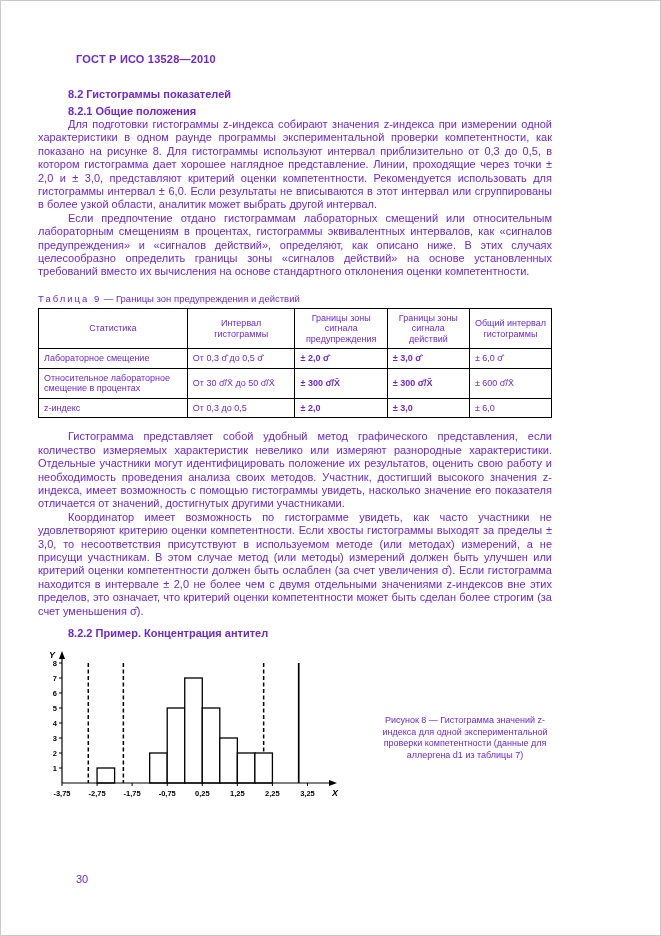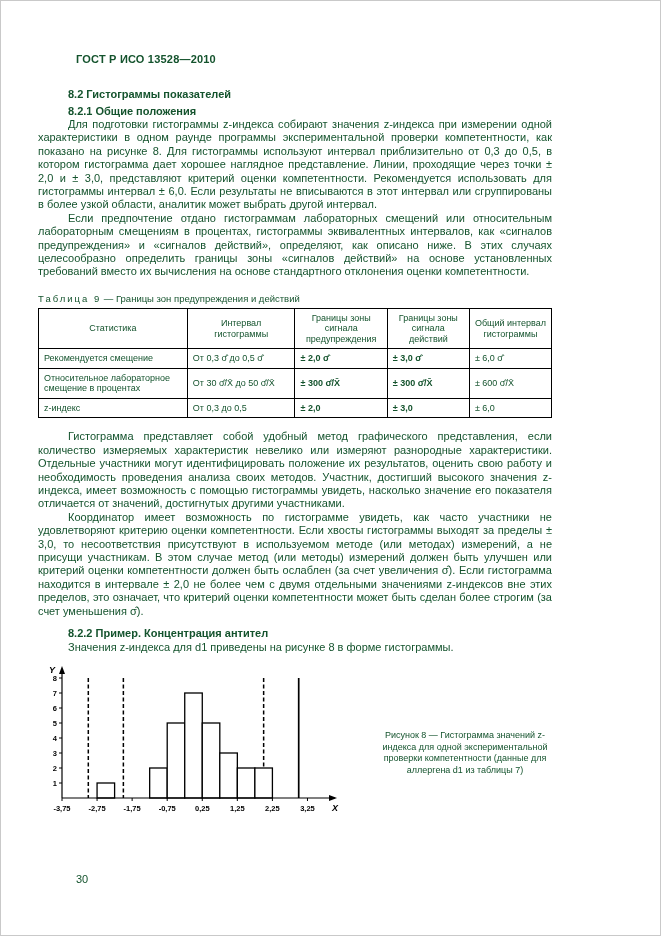--- a/index.html
+++ b/index.html
@@ -5,21 +5,21 @@
   * { margin: 0; padding: 0; box-sizing: border-box; }
   html, body { background: #e8e8e8; }
   .page {
     position: relative;
     width: 661px;
     height: 936px;
     margin: 0 auto;
     background: #ffffff;
     border: 1px solid #c9c9c9;
     font-family: "Liberation Sans", "DejaVu Sans", sans-serif;
-    color: #14532d;
+    color: #6d28d9;
     padding-top: 52px;
     overflow: hidden;
   }
   .doc-header {
     margin-left: 75px;
     font-size: 11px;
     font-weight: bold;
     letter-spacing: 0.2px;
   }
   .content {
@@ -139,21 +139,21 @@
           <tr>
             <th>Статистика</th>
             <th>Интервал гистограммы</th>
             <th>Границы зоны сигнала предупреждения</th>
             <th>Границы зоны сигнала действий</th>
             <th>Общий интервал гистограммы</th>
           </tr>
         </thead>
       <tbody id="limits-tbody">
           <tr>
-            <td>Рекомендуется смещение</td>
+            <td>Лабораторное смещение</td>
             <td class="c">От 0,3 σ̂  до 0,5 σ̂</td>
             <td class="c b">± 2,0 σ̂</td>
             <td class="c b">± 3,0 σ̂</td>
             <td class="c">± 6,0 σ̂</td>
           </tr>
           <tr>
             <td>Относительное лабораторное смещение в процентах</td>
             <td class="c">От 30 σ̂/X̄ до 50 σ̂/X̄</td>
             <td class="c b">± 300 σ̂/X̄</td>
             <td class="c b">± 300 σ̂/X̄</td>
@@ -168,21 +168,20 @@
           </tr>
         </tbody>
     </table>
 
     <p class="body-par after-table">Гистограмма представляет собой удобный метод графического представления, если количество измеряемых характеристик невелико или измеряют разнородные характеристики. Отдельные участники могут идентифицировать положение их результатов, оценить свою работу и необходимость проведения анализа своих методов. Участник, достигший высокого значения z-индекса, имеет возможность с помощью гистограммы увидеть, насколько значение его показателя отличается от значений, достигнутых другими участниками.</p>
 
     <p class="body-par">Координатор имеет возможность по гистограмме увидеть, как часто участники не удовлетворяют критерию оценки компетентности. Если хвосты гистограммы выходят за пределы ± 3,0, то несоответствия присутствуют в используемом методе (или методах) измерений, а не присущи участникам. В этом случае метод (или методы) измерений должен быть улучшен или критерий оценки компетентности должен быть ослаблен (за счет увеличения σ̂). Если гистограмма находится в интервале ± 2,0 не более чем с двумя отдельными значениями z-индексов вне этих пределов, это означает, что критерий оценки компетентности может быть сделан более строгим (за счет уменьшения σ̂).</p>
 
     <h3 class="h h-822">8.2.2 Пример. Концентрация антител</h3>
 
-    <p class="body-par">Значения z-индекса для d1 приведены на рисунке 8 в форме гистограммы.</p>
 
     <div class="figure-row">
       <svg id="histogram-svg" width="302" height="158" viewBox="0 0 302 158">
           <line x1="50.301369863013704" y1="14" x2="50.301369863013704" y2="134" stroke="#000" stroke-width="1.5" stroke-dasharray="4,2.5"></line>
           <line x1="85.36986301369863" y1="14" x2="85.36986301369863" y2="134" stroke="#000" stroke-width="1.5" stroke-dasharray="4,2.5"></line>
           <line x1="225.64383561643837" y1="14" x2="225.64383561643837" y2="134" stroke="#000" stroke-width="1.5" stroke-dasharray="4,2.5"></line>
           <line x1="260.71232876712327" y1="14" x2="260.71232876712327" y2="134" stroke="#000" stroke-width="1.7"></line>
           <rect x="59.06849315068493" y="119" width="17.53424657534248" height="15" fill="#fff" stroke="#000" stroke-width="1.3"></rect>
           <rect x="111.67123287671232" y="104" width="17.534246575342493" height="30" fill="#fff" stroke="#000" stroke-width="1.3"></rect>
           <rect x="129.20547945205482" y="59" width="17.53424657534245" height="75" fill="#fff" stroke="#000" stroke-width="1.3"></rect>

